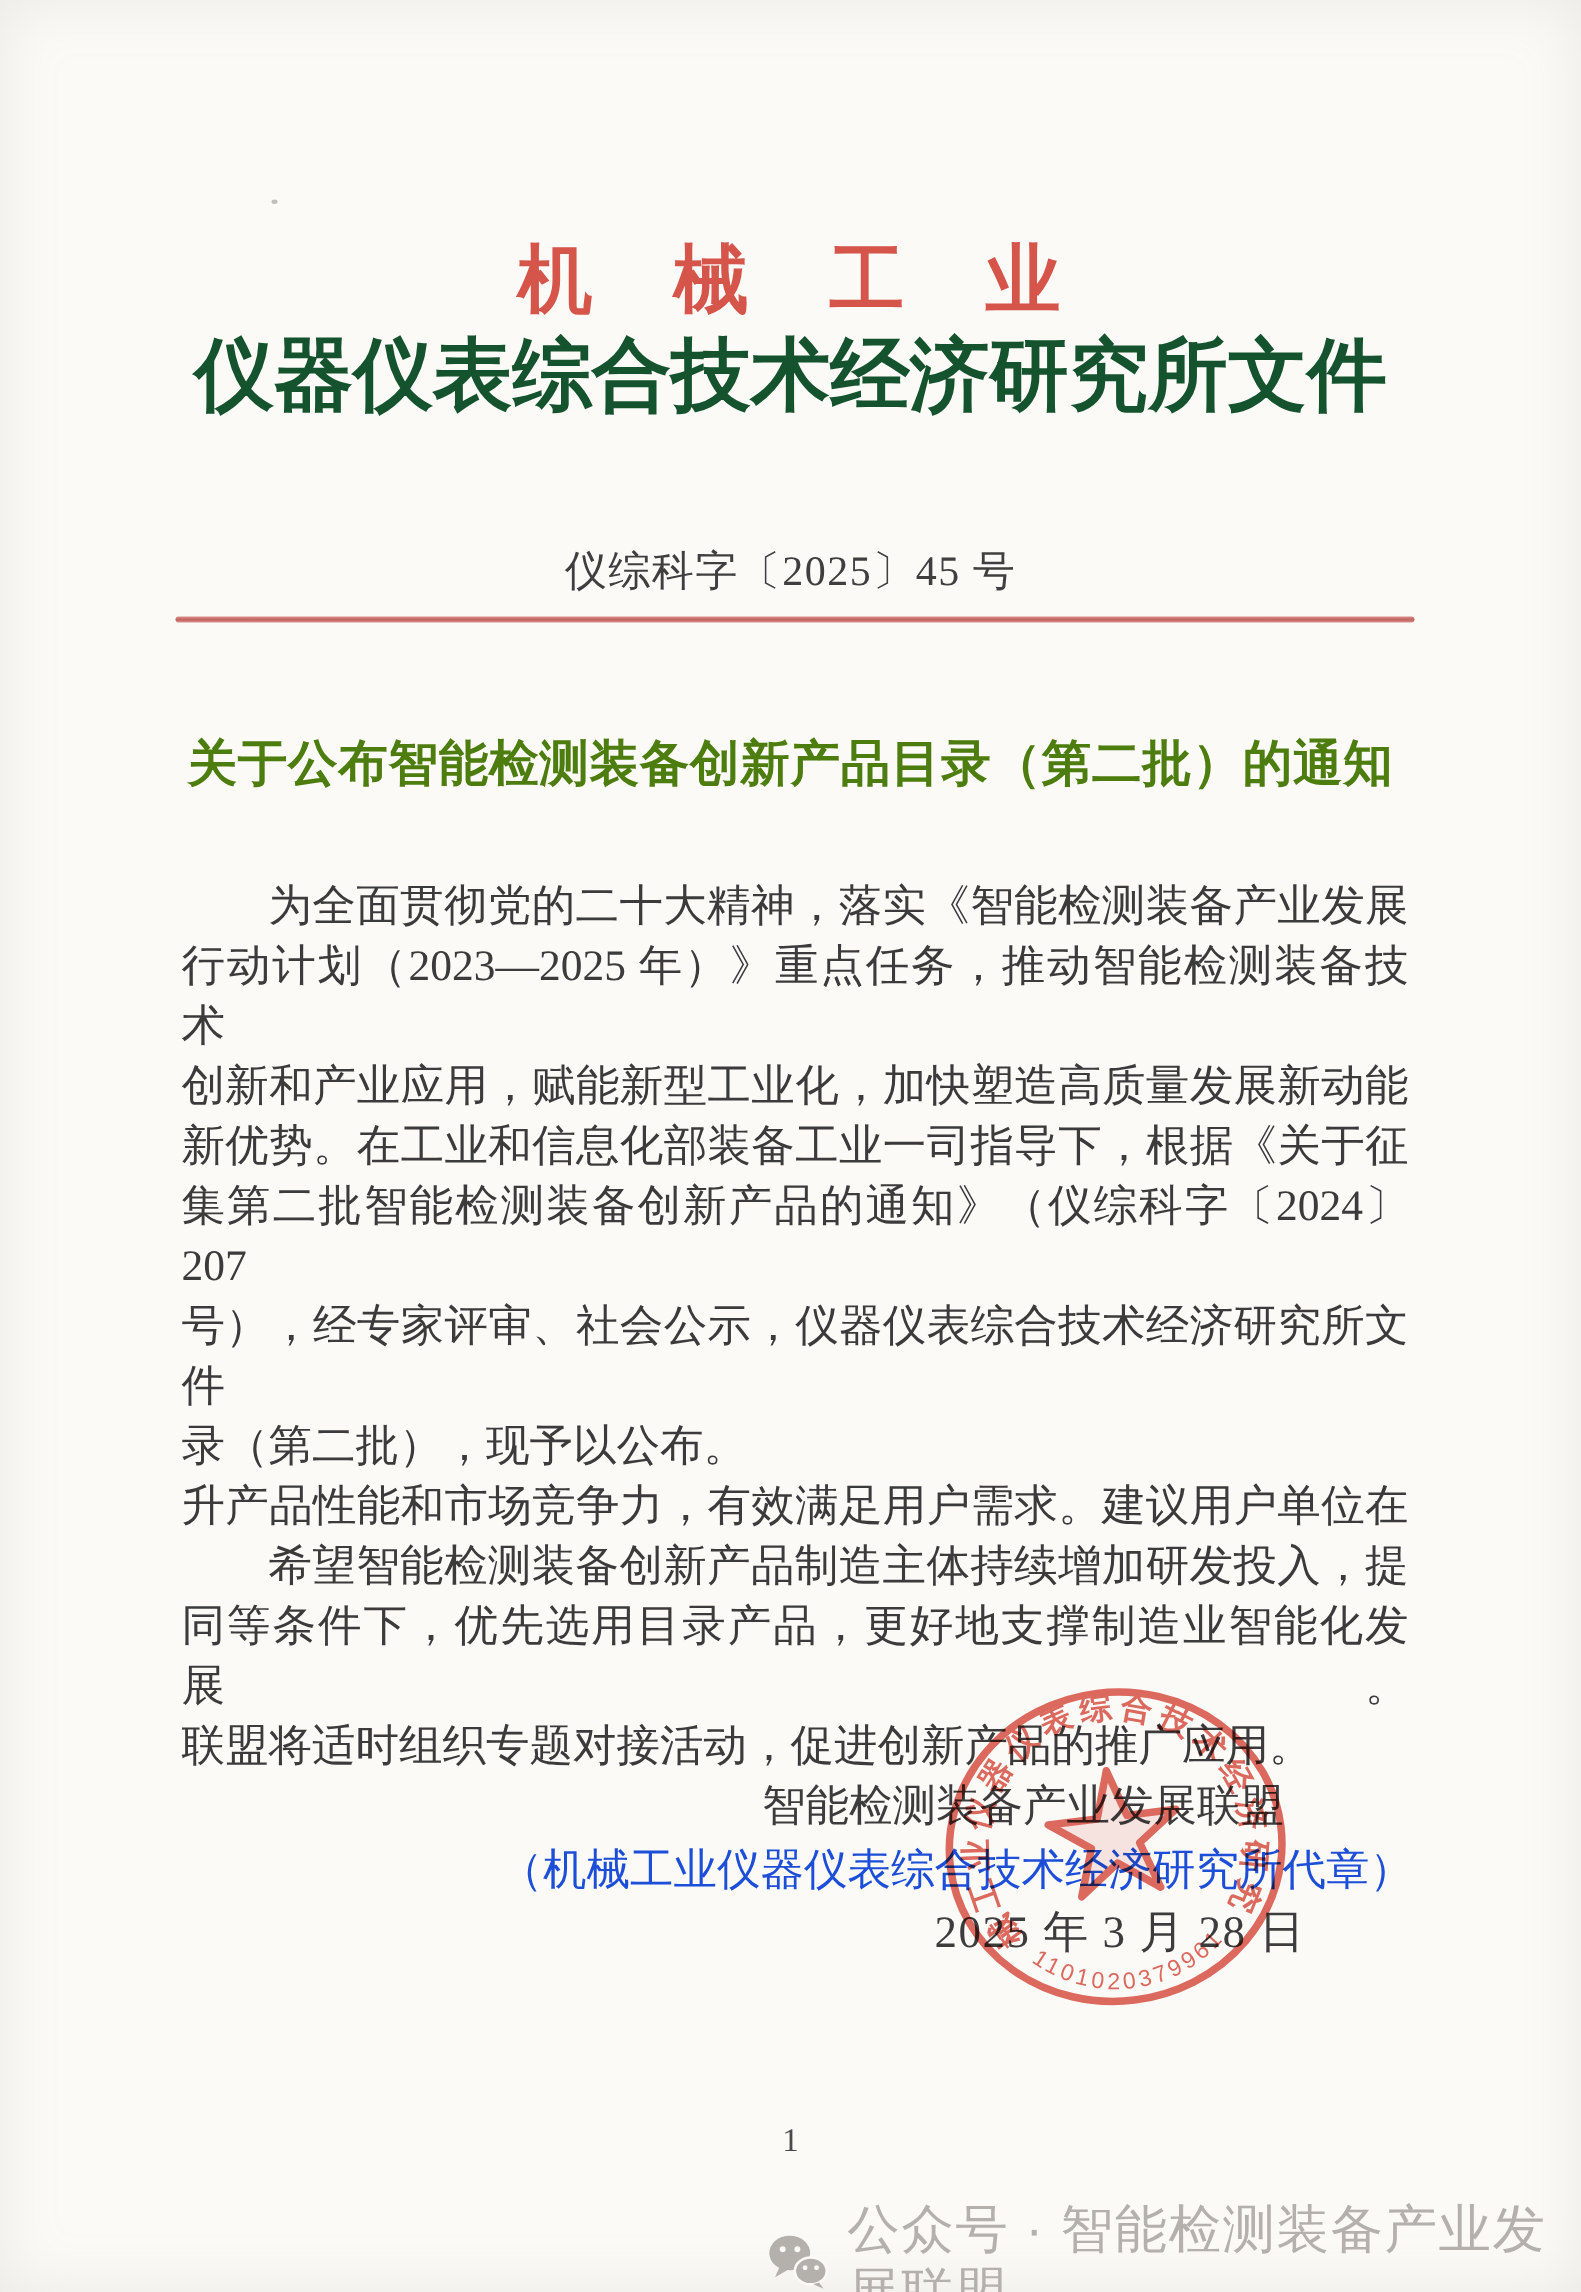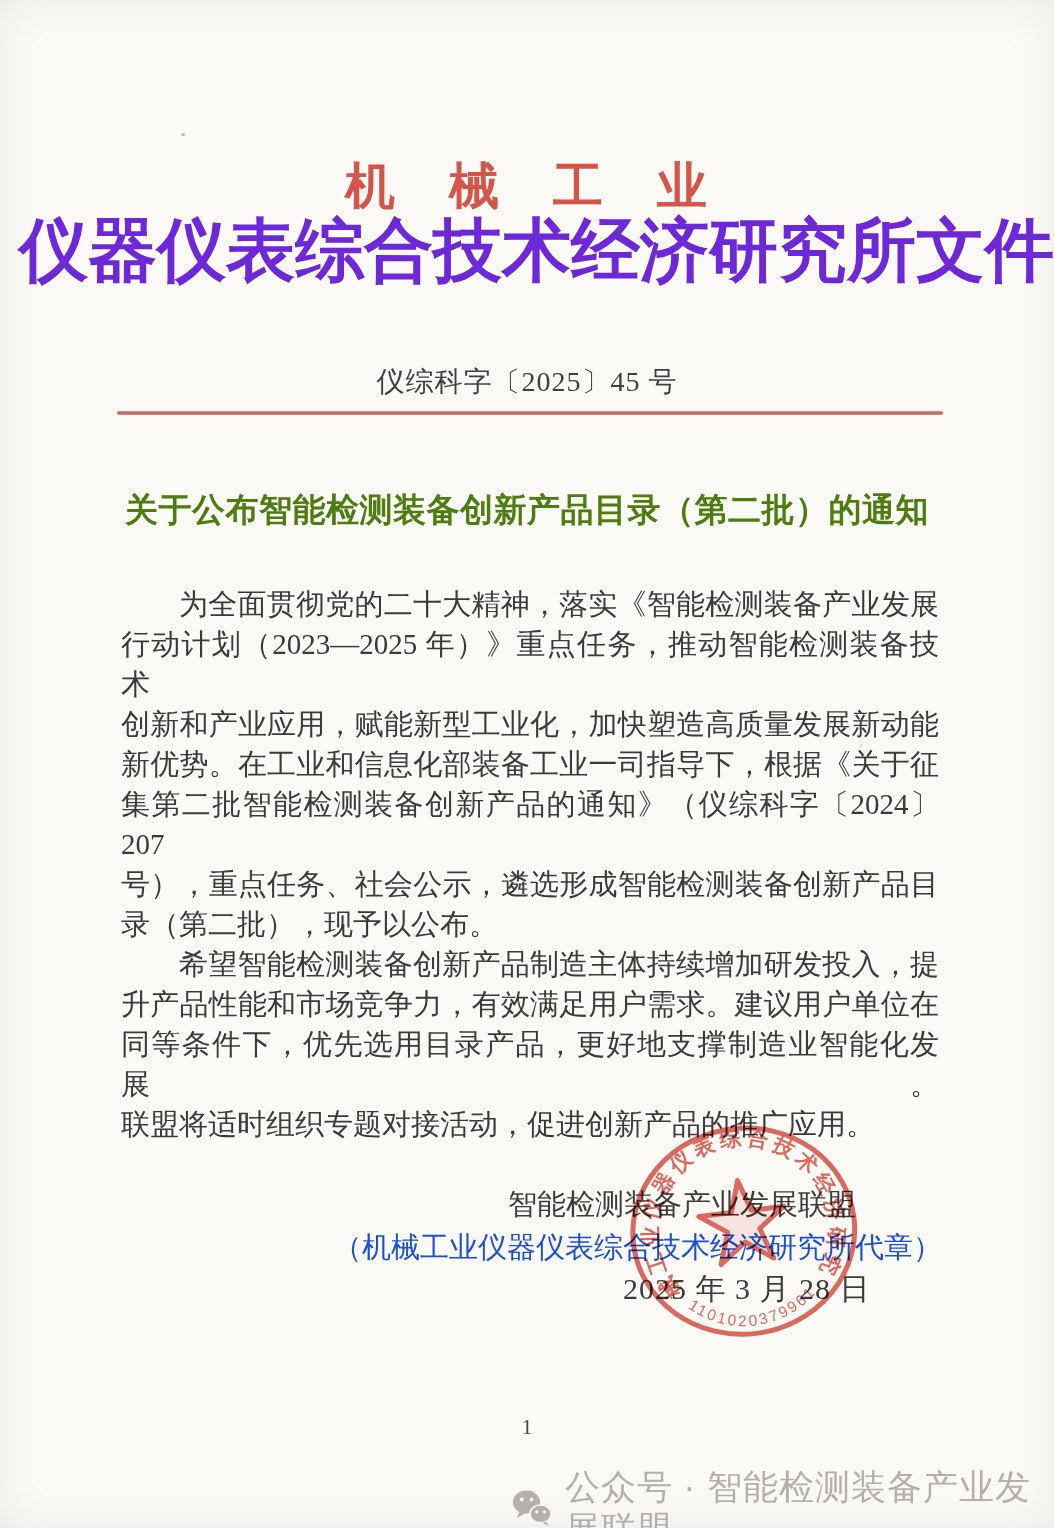--- a/index.html
+++ b/index.html
@@ -13,22 +13,22 @@
     box-shadow:inset 0 0 40px rgba(160,158,150,.18);
   }
   .center{left:0;width:100%;text-align:center;}
   .abs{position:absolute;}
 
   .header-line1{
     top:158px;font-size:50px;line-height:56px;font-weight:bold;
     color:#d6554b;letter-spacing:2px;
   }
   .header-line2{
-    top:220px;font-size:69px;line-height:62px;font-weight:bold;
-    color:#6d28d9;letter-spacing:0px;text-align:right;
+    top:220px;font-size:53px;line-height:62px;font-weight:bold;
+    color:#14532d;letter-spacing:0px;
   }
   .doc-number{
     top:366px;font-size:28px;line-height:32px;color:#3f3f3f;letter-spacing:1px;
   }
   .red-rule{
     top:411px;left:117px;width:826px;height:4px;
     background:linear-gradient(180deg,#d98f8a,#c2625d 55%,#d9938e);
     border-radius:2px;
   }
   .doc-title{
@@ -86,24 +86,24 @@
   <div class="abs red-rule"></div>
 
   <div class="abs center doc-title">关于公布智能检测装备创新产品目录（第二批）的通知</div>
 
   <div class="abs body-block">
     <div class="body-line full indent">为全面贯彻党的二十大精神，落实《智能检测装备产业发展</div>
     <div class="body-line full">行动计划（2023—2025 年）》重点任务，推动智能检测装备技术</div>
     <div class="body-line full">创新和产业应用，赋能新型工业化，加快塑造高质量发展新动能</div>
     <div class="body-line full">新优势。在工业和信息化部装备工业一司指导下，根据《关于征</div>
     <div class="body-line full">集第二批智能检测装备创新产品的通知》（仪综科字〔2024〕207</div>
-    <div class="body-line full">号），重点任务、社会公示，遴选形成智能检测装备创新产品目</div>
+    <div class="body-line full">号），经专家评审、社会公示，仪器仪表综合技术经济研究所文件</div>
     <div class="body-line">录（第二批），现予以公布。</div>
+    <div class="body-line full">升产品性能和市场竞争力，有效满足用户需求。建议用户单位在</div>
     <div class="body-line full indent">希望智能检测装备创新产品制造主体持续增加研发投入，提</div>
-    <div class="body-line full">升产品性能和市场竞争力，有效满足用户需求。建议用户单位在</div>
     <div class="body-line full">同等条件下，优先选用目录产品，更好地支撑制造业智能化发展。</div>
     <div class="body-line">联盟将适时组织专题对接活动，促进创新产品的推广应用。</div>
   </div>
 
   <div class="abs sig-org">智能检测装备产业发展联盟</div>
   <div class="abs sig-note">（机械工业仪器仪表综合技术经济研究所代章）</div>
   <div class="abs sig-date">2025 年 3 月 28 日</div>
 
   <svg class="abs seal" viewBox="0 0 240 222" xmlns="http://www.w3.org/2000/svg">
     <defs>

